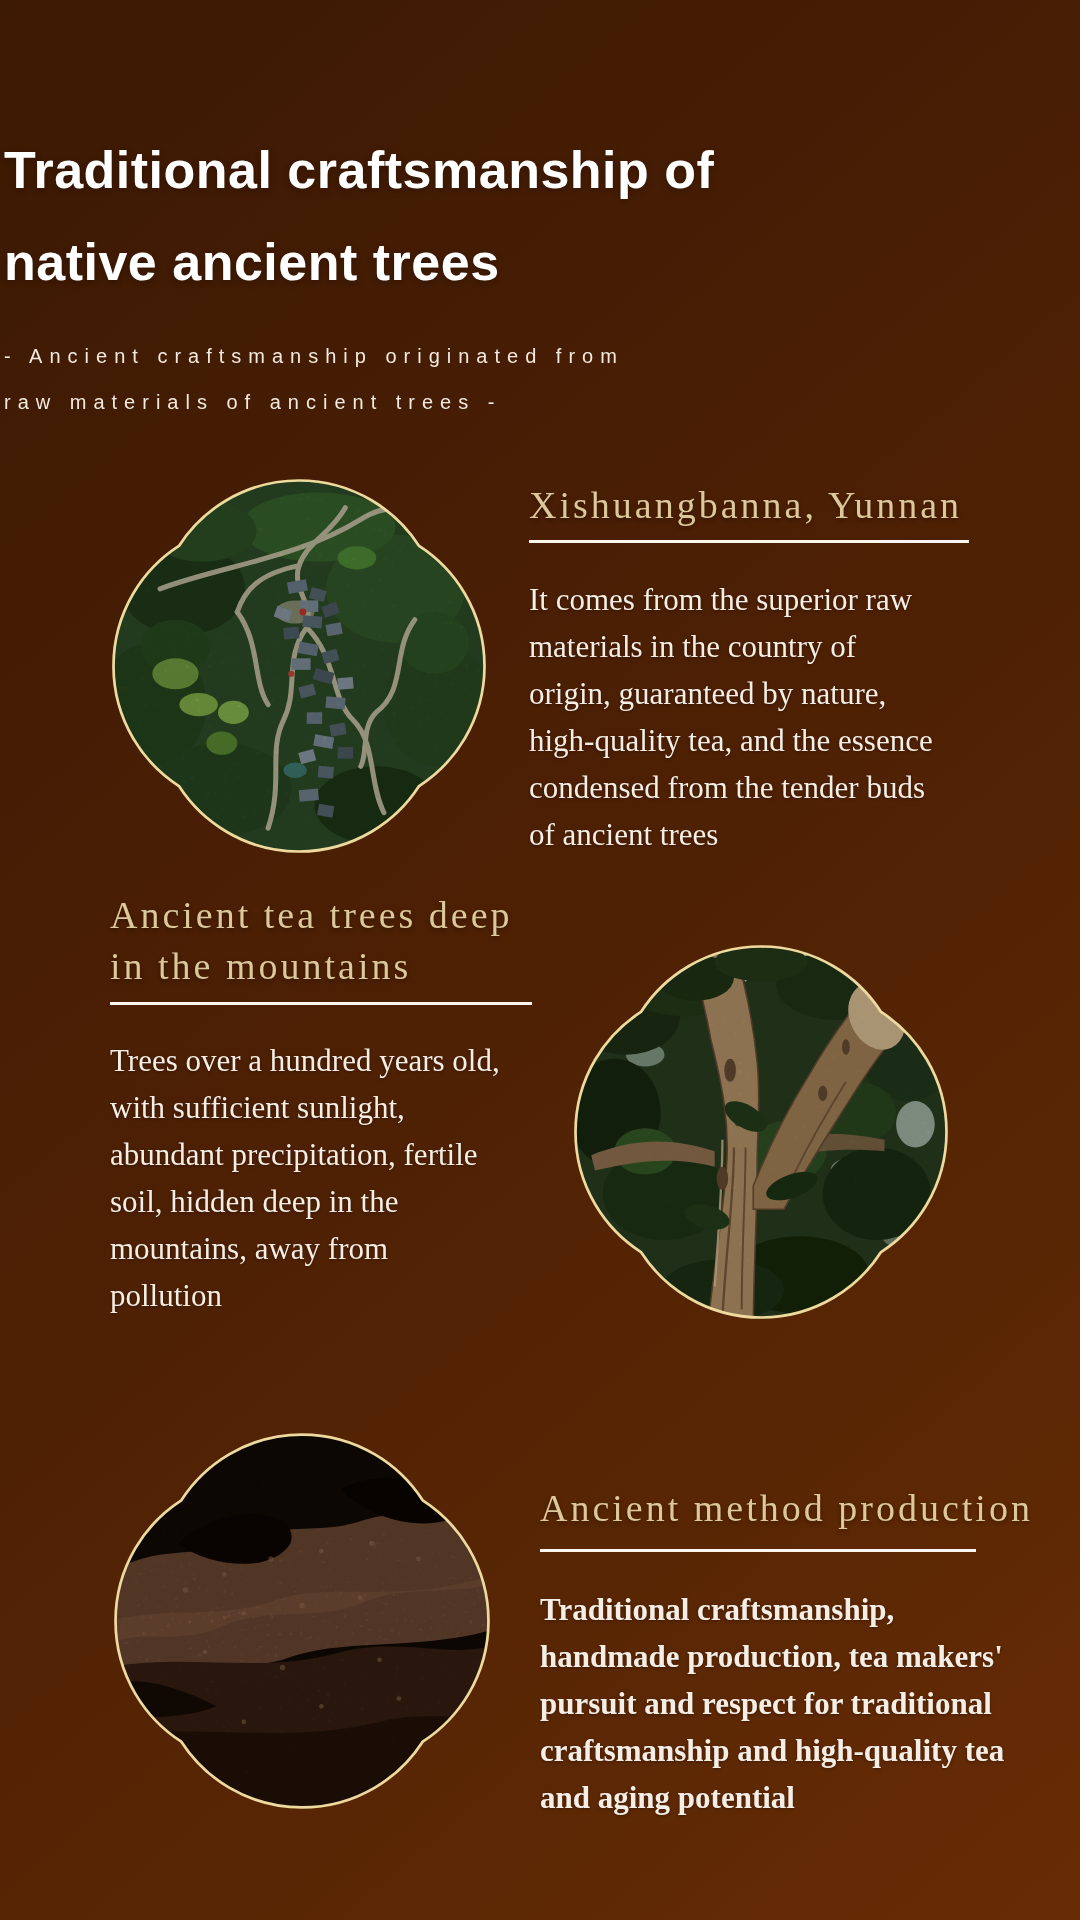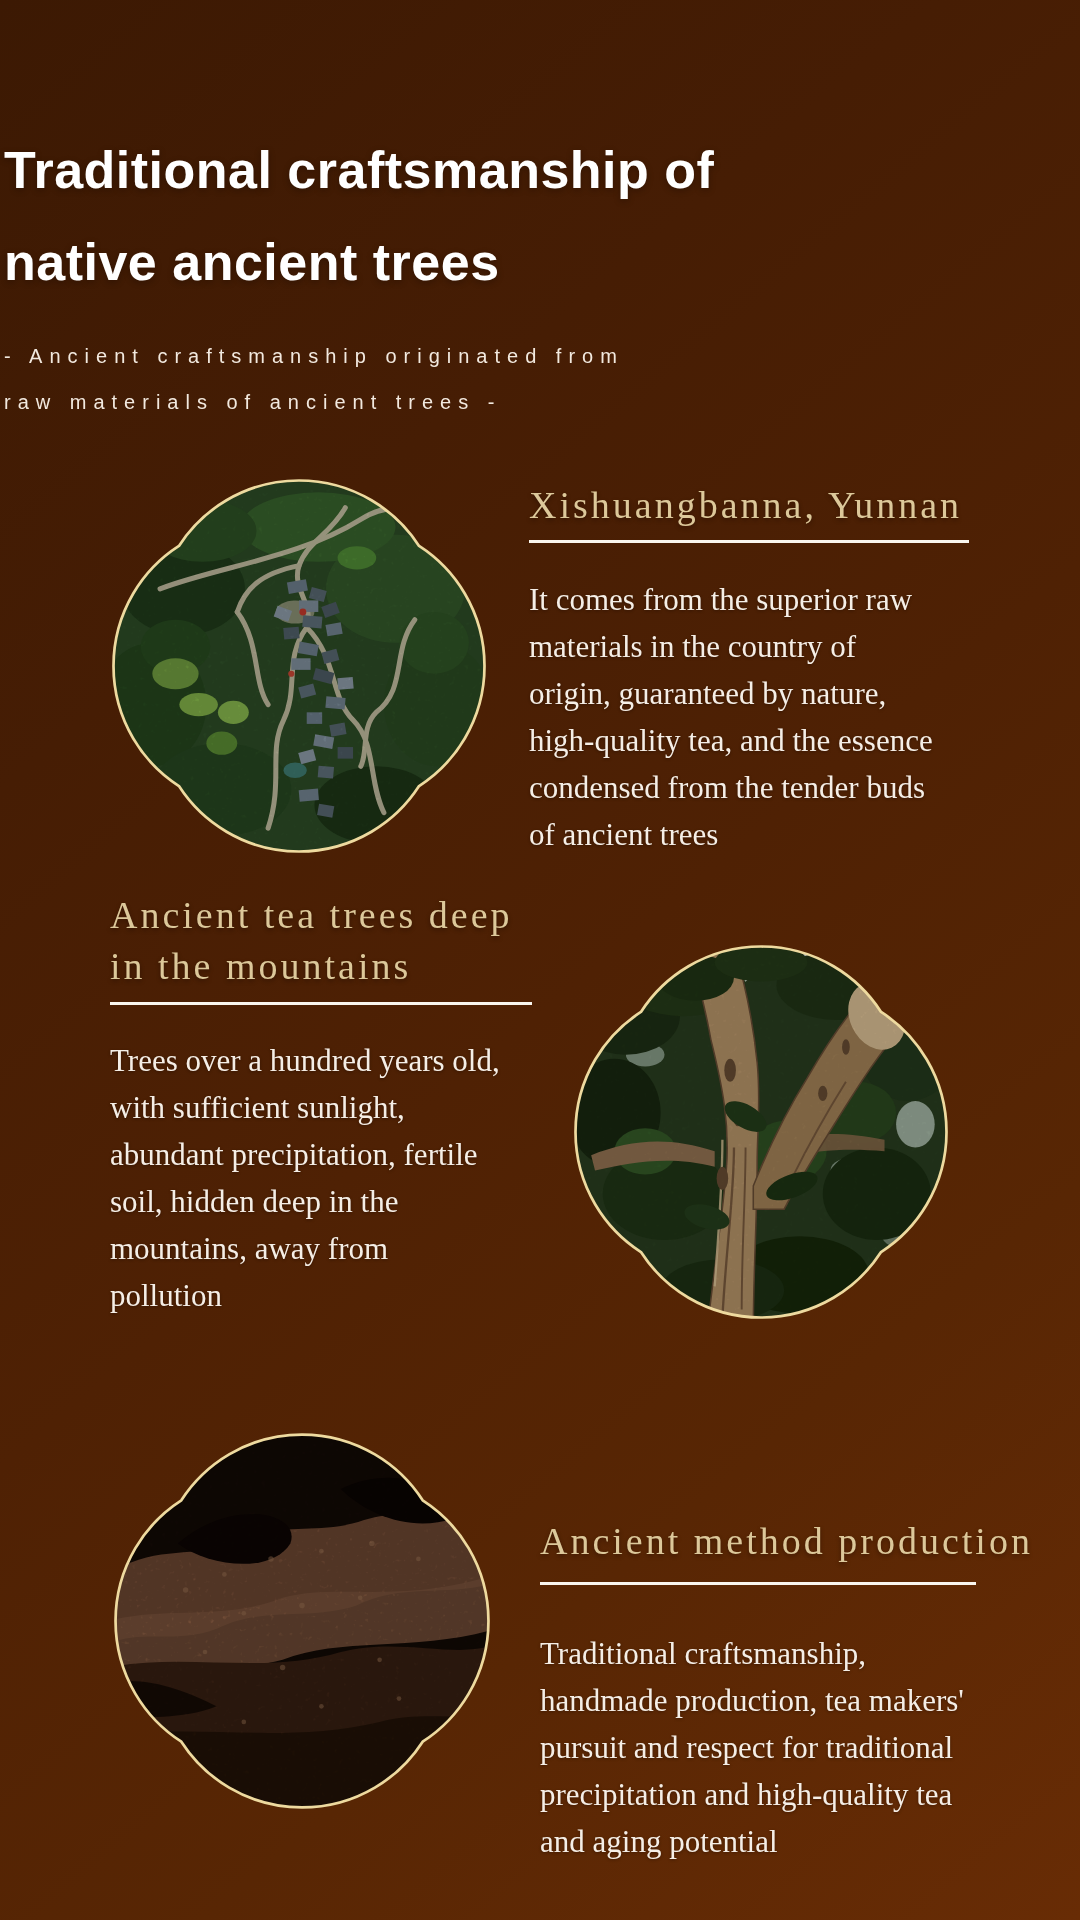--- a/index.html
+++ b/index.html
@@ -41,23 +41,23 @@
   }
   .quat{position:absolute;display:block;}
   #sec1-text{left:529px;top:483px;width:480px;}
   #sec1-text .rule{margin-top:13px;width:440px;}
   #sec1-text .body-lines{margin-top:33px;}
   #sec1-img{left:106px;top:473px;}
   #sec2-text{left:110px;top:890px;width:480px;}
   #sec2-text .rule{margin-top:10px;width:422px;}
   #sec2-text .body-lines{margin-top:32px;}
   #sec2-img{left:568px;top:939px;}
-  #sec3-text{left:540px;top:1519px;width:500px;}
+  #sec3-text{left:540px;top:1486px;width:500px;}
   #sec3-text .rule{margin-top:19px;width:436px;}
-  #sec3-text .body-lines{margin-top:45px;}
+  #sec3-text .body-lines{margin-top:34px;font-weight:bold;}
   #sec3-img{left:108px;top:1427px;}
 </style>
 </head>
 <body>
 
 <div class="page">
 
   <svg width="0" height="0" style="position:absolute" aria-hidden="true">
     <defs>
       <clipPath id="quat" clipPathUnits="userSpaceOnUse">
@@ -249,18 +249,18 @@
     <path d="M 18.9 18.9 A 37 37 0 0 1 81.1 18.9 A 37 37 0 0 1 81.1 81.1 A 37 37 0 0 1 18.9 81.1 A 37 37 0 0 1 18.9 18.9 Z" fill="none" stroke="#eeda9f" stroke-width="0.7"></path>
   </svg>
 
   <div id="sec3-text" class="text-block">
     <h2 class="sec-heading">Ancient method production</h2>
     <div class="rule"></div>
     <div class="body-lines">
       <div class="body-line">Traditional craftsmanship,</div>
       <div class="body-line">handmade production, tea makers'</div>
       <div class="body-line">pursuit and respect for traditional</div>
-      <div class="body-line">precipitation and high-quality tea</div>
+      <div class="body-line">craftsmanship and high-quality tea</div>
       <div class="body-line">and aging potential</div>
     </div>
   </div>
 
 </div>
 
 </body></html>

